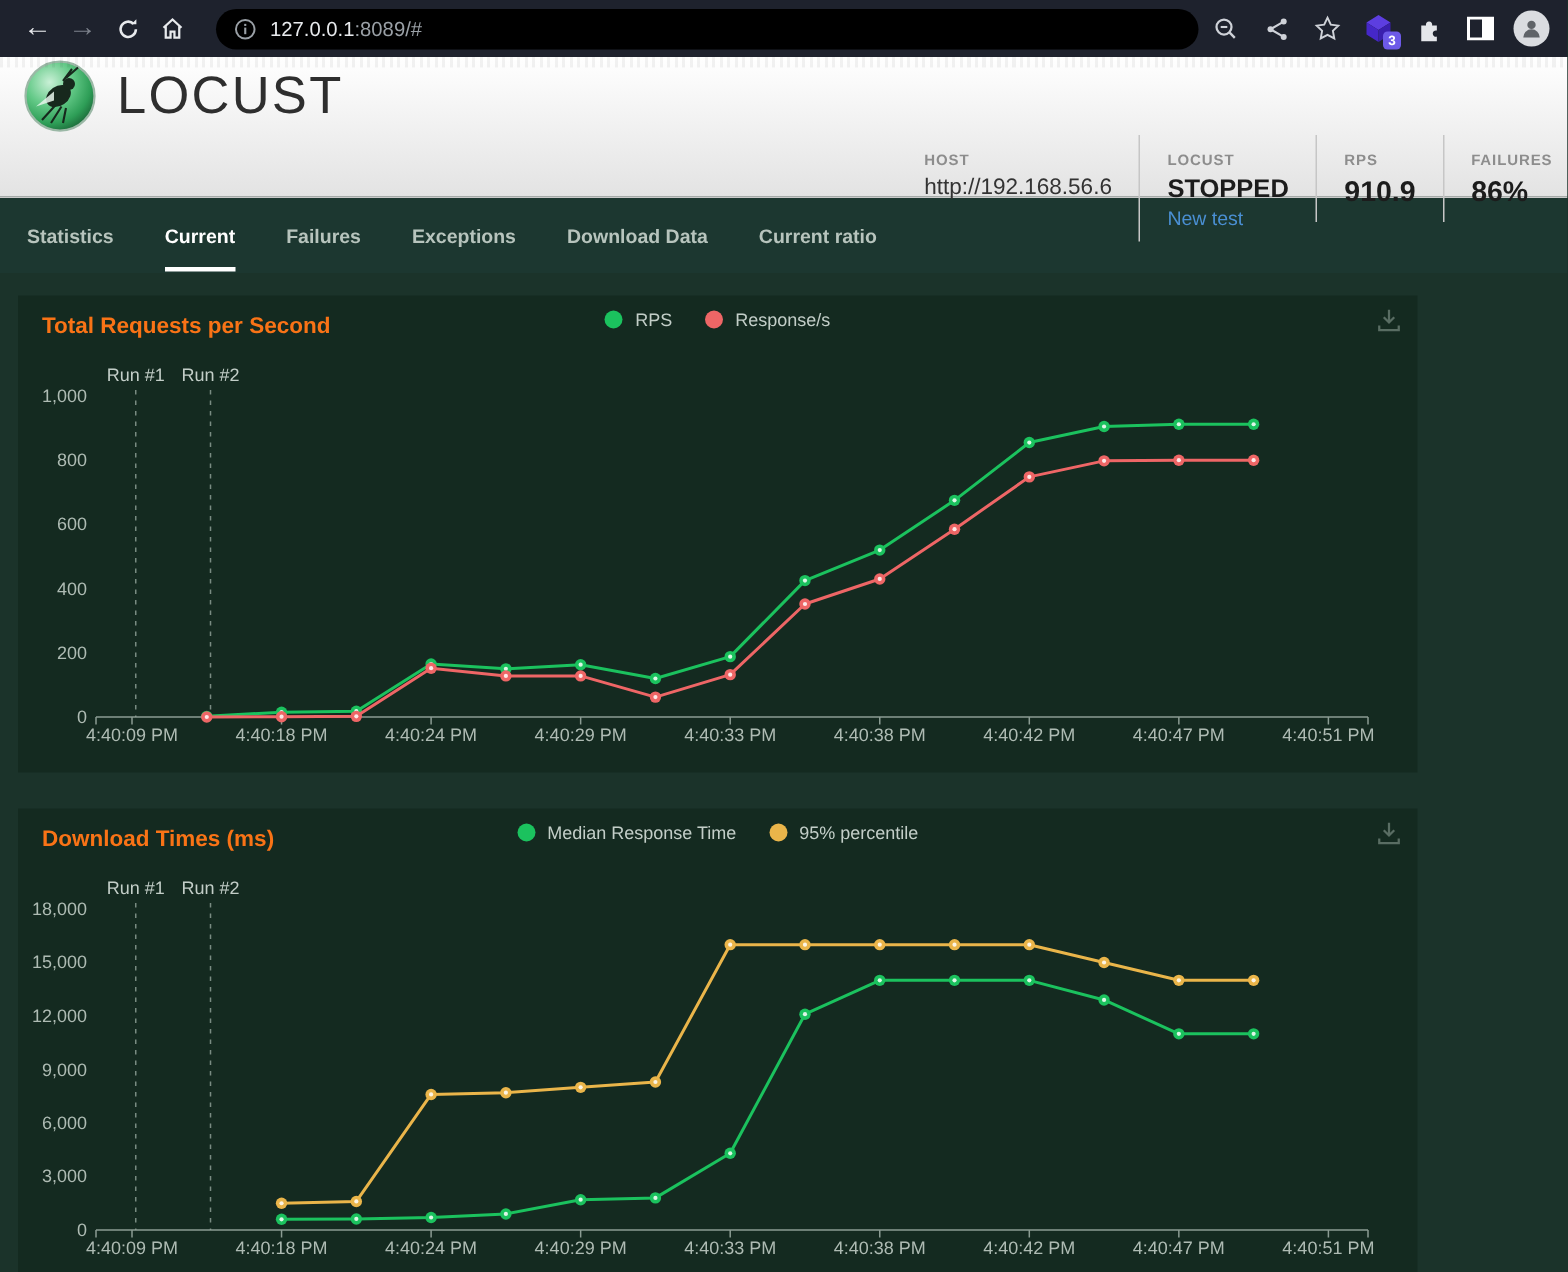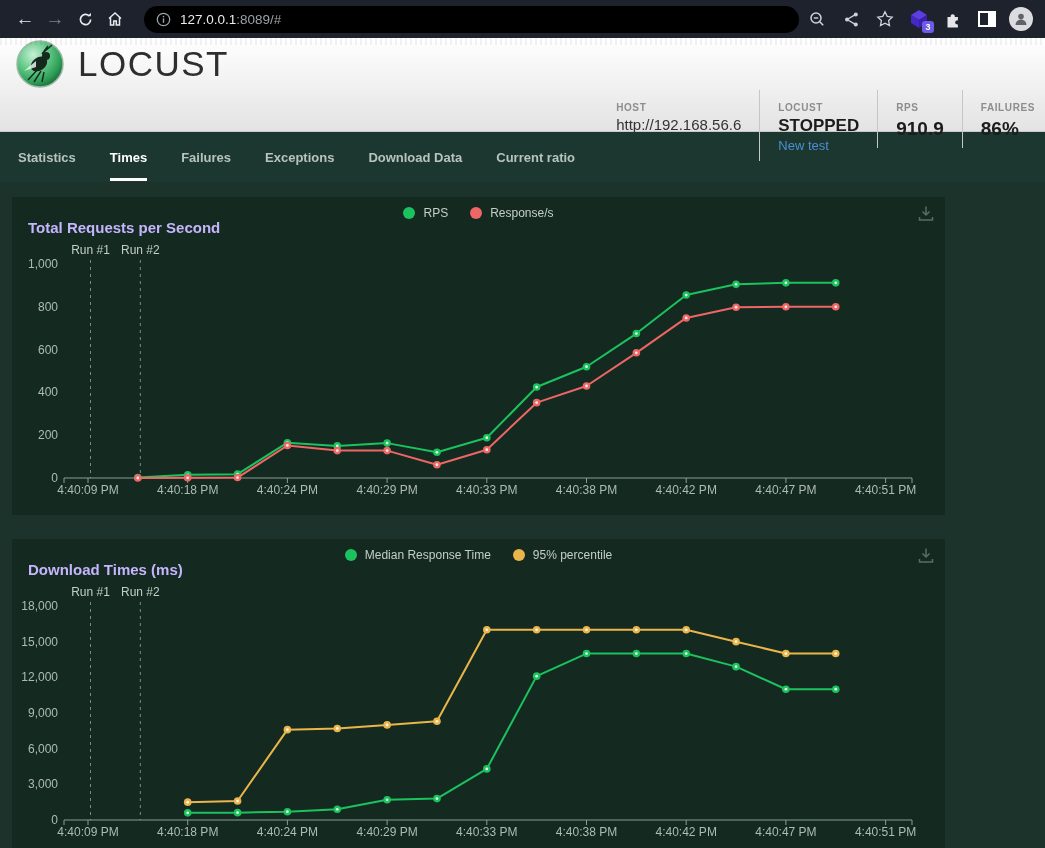--- a/index.html
+++ b/index.html
@@ -42,21 +42,21 @@
   
   .tabbar { height:50px; background:#1c3730; display:flex; align-items:center; padding-left:18px; gap:34px; }
   .tab { font-size:13px; font-weight:bold; color:#b7c4bd; cursor:pointer; padding:16px 0 13px 0; border-bottom:3px solid transparent; }
   .tab.active { color:#ffffff; border-bottom-color:#ffffff; }
 
   
   .content { height:678px; background:#1b332a; padding:15px 0 0 12px; }
   .card { position:relative; width:933px; background:#142a20; }
   .card.c1 { height:318px; }
   .card.c2 { height:313px; margin-top:24px; }
-  .card-title { position:absolute; left:16px; top:22px; font-size:15px; font-weight:bold; color:#c4b5fd; }
+  .card-title { position:absolute; left:16px; top:12px; font-size:15px; font-weight:bold; color:#f97316; }
   .legend { position:absolute; left:0; right:0; top:9px; display:flex; justify-content:center; gap:22px; }
   .legend-item { display:flex; align-items:center; gap:8px; cursor:pointer; }
   .legend-dot { width:12px; height:12px; border-radius:50%; }
   .legend-label { font-size:12px; color:#c3cec8; }
   .dl-btn { position:absolute; right:10px; top:8px; cursor:pointer; opacity:.85; }
   svg.chart { position:absolute; left:0; top:0; }
   .chart text { font-family:"Liberation Sans", sans-serif; }
 </style>
 </head>
 <body>
@@ -175,21 +175,21 @@
     </div>
     <div class="stat-box failures">
       <span class="stat-label">FAILURES</span>
       <span class="stat-big">86%</span>
     </div>
   </div>
 </div>
 
 <div class="tabbar">
   <div class="tab">Statistics</div>
-  <div class="tab active">Times</div>
+  <div class="tab active">Current</div>
   <div class="tab">Failures</div>
   <div class="tab">Exceptions</div>
   <div class="tab">Download Data</div>
   <div class="tab">Current ratio</div>
 </div>
 
 <div class="content">
 
   <div class="card c1">
     <svg class="chart" id="chart-0" width="933" height="318" viewBox="0 0 933 318">

